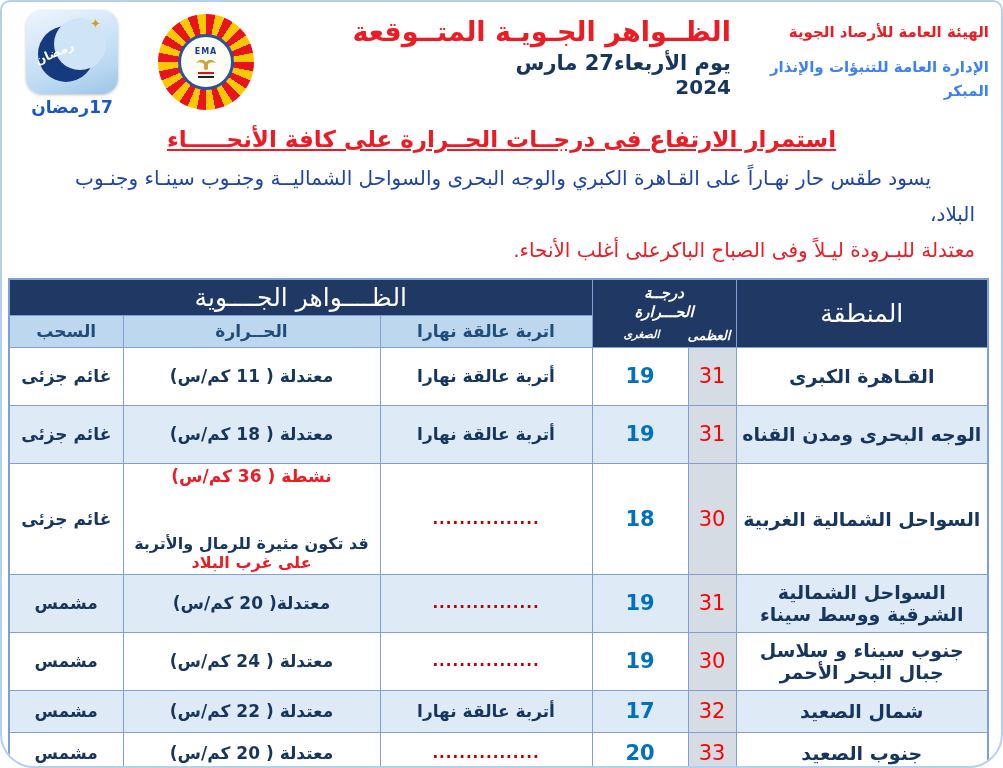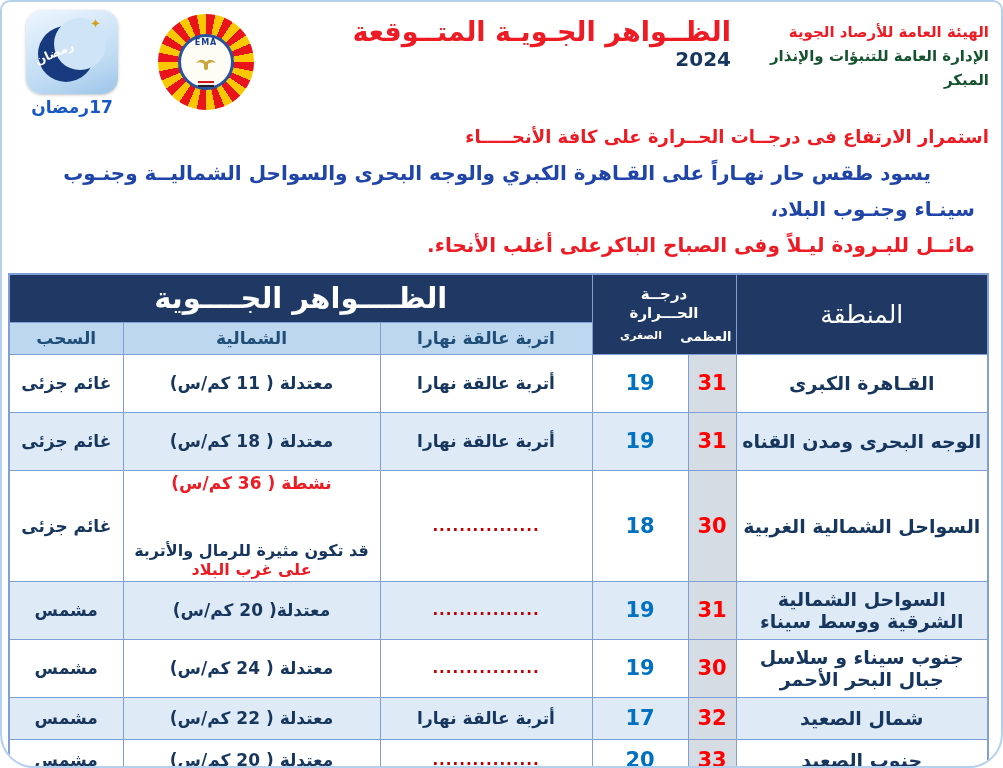--- a/index.html
+++ b/index.html
@@ -8,74 +8,74 @@
 
   .page { width:1003px; height:768px; border:2px solid #b5d0ec;
           border-radius:10px 10px 34px 34px; padding:6px 12px 0;
           overflow:hidden; background:#fff; position:relative; }
 
   
   .top { display:flex; align-items:flex-start; height:114px; }
   .org { width:258px; padding-top:12px; text-align:right; font-weight:bold;
          font-size:15px; line-height:1.6; }
   .org1 { color:var(--red,#ed1c24); }
-  .org2 { color:#14532d; }
+  .org2 { color:#3b82f6;margin-top:11px; }
   .titles { flex:1; padding-top:8px; }
   .main-title { color:var(--red,#ed1c24); font-size:27px; font-weight:bold; }
   .date1 { color:var(--navy-text,#17365d); font-size:21px; font-weight:bold; margin-top:4px; }
   .date2 { color:var(--navy-text,#17365d); font-size:20px; font-weight:bold; }
 
   .ema { width:96px; height:96px; border-radius:50%; flex:0 0 auto;
          background:repeating-conic-gradient(#e8131b 0deg 11.25deg, #f9c801 11.25deg 22.5deg);
          display:flex; align-items:center; justify-content:center; margin:6px 20px 0 28px; }
   .ema-inner { width:56px; height:56px; border-radius:50%; background:#fdfdf5;
                border:3px solid #2a52a0; display:flex; flex-direction:column;
-               align-items:center; justify-content:center; gap:10px; }
+               align-items:center; justify-content:center; gap:1px; }
   .ema-txt { font-size:8px; font-weight:bold; color:#1a3c8c; letter-spacing:1px; }
   .flag { display:flex; flex-direction:column; width:16px; }
   .flag span { height:2px; display:block; }
   .fr { background:#d01818; } .fw { background:#eeeeee; } .fb { background:#222222; }
 
   .crescent-wrap { width:116px; text-align:center; flex:0 0 auto; }
   .crescent-box { width:92px; height:84px; margin:2px auto 0; border-radius:16px;
                   background:linear-gradient(160deg,#eef6fe 0%,#bcd9f2 70%,#9cc4e8 100%);
                   position:relative; overflow:hidden; box-shadow:0 1px 3px rgba(0,0,0,.25); }
   .crescent-box svg { position:absolute; inset:0; }
   .ramadan-word { position:absolute; left:8px; top:36px; color:#fff; font-size:12px;
                   font-weight:bold; transform:rotate(-24deg); }
   .star { position:absolute; left:64px; top:6px; color:#d4a017; font-size:13px; }
   .ramadan-label { color:#1857c4; font-size:17px; font-weight:bold; margin-top:3px; }
 
   
-  .headline { color:var(--red,#ed1c24); font-size:18px;
-              font-weight:bold; margin:4px 0 8px; }
-  .summary { font-size:20px; font-weight:bold; line-height:1.8; padding:0 14px; }
+  .headline { text-align:center; color:var(--red,#ed1c24); font-size:23px;
+              font-weight:bold; margin:4px 0 8px;text-decoration:underline; }
+  .summary { font-size:20px; font-weight:normal; line-height:1.8; padding:0 14px; }
   .summary .l1 { color:#2045a8; text-indent:44px; }
   .summary .l2 { color:var(--red,#ed1c24); }
 
   
   .wx { width:100%; border-collapse:collapse; table-layout:fixed; margin-top:10px;
         border:2px solid #7f9fd6; }
   .wx th, .wx td { border:1px solid #7f9fd6; text-align:center;
                    vertical-align:middle; padding:2px 4px; }
   .hdr-dark { background:var(--header-navy,#1f3864); color:#fff; }
-  .phen-hdr { font-size:29px; font-weight:bold; height:48px; }
+  .phen-hdr { font-size:25px; font-weight:normal; height:36px; }
   .region-hdr { font-size:25px; font-weight:normal; }
-  .temp-hdr { padding:3px 2px 2px; }
+  .temp-hdr { padding:3px 2px 2px;font-style:italic; }
   .temp-title { font-size:15px; font-weight:bold; line-height:1.3;
                 display:flex; flex-direction:column; }
   .temp-labels { display:flex; margin-top:5px; }
   .lbl-max { width:46px; font-size:13px; font-weight:bold; }
   .lbl-min { width:92px; font-size:11px; font-weight:bold; }
   .subhdr th { background:var(--subheader-blue,#bdd7ee); color:#1f4e79;
                font-size:17px; font-weight:bold; height:32px; }
 
   tr.alt td { background:var(--row-alt-blue,#deebf7); }
   .region-cell { color:var(--navy-text,#17365d); font-size:19px; font-weight:bold; }
-  .tmax { background:var(--temp-max-bg,#d6dce4); color:#ff0000; font-size:21px; font-weight:bold;margin-left:47px; }
+  .tmax { background:var(--temp-max-bg,#d6dce4); color:#ff0000; font-size:21px; font-weight:normal;margin-left:47px; }
   tr.alt td.tmax { background:var(--temp-max-bg,#d6dce4); }
   .tmin { color:var(--blue,#0070c0); font-size:21px; font-weight:bold; }
   .dust, .wind, .clouds { color:var(--navy-text,#17365d); font-size:17px; font-weight:bold; }
   td.dots { color:#c00000; font-size:15px; letter-spacing:1px; }
   .wind-active { color:var(--red,#ed1c24); }
   .wind-note { color:var(--navy-text,#17365d); font-size:16px;margin-top:48px; }
   .wind-warn { color:var(--red,#ed1c24); font-size:16px; }
   .r-lg { height:58px; } .r-xl { height:84px; } .r-sm { height:42px; }
 </style>
 </head>
@@ -84,20 +84,21 @@
 <div class="page">
 
   <header class="top">
     <div class="org">
       <div class="org1">الهيئة العامة للأرصاد الجوية</div>
       <div class="org2">الإدارة العامة للتنبؤات والإنذار المبكر</div>
     </div>
 
     <div class="titles">
       <div class="main-title">الظــواهر الجـويـة المتــوقعة</div>
+      <div class="date1">يوم الأربعاء27 مارس</div>
       <div class="date2">2024</div>
     </div>
 
     <div class="ema">
       <div class="ema-inner">
         <div class="ema-txt">EMA</div>
         <svg width="22" height="14" viewBox="0 0 22 14">
           <path d="M1 6 Q6 0 11 5 Q16 0 21 6 Q16 4 13 7 L13 12 Q11 14 9 12 L9 7 Q6 4 1 6 Z" fill="#caa53d"></path>
         </svg>
         <div class="flag">
@@ -118,21 +119,21 @@
         <span class="ramadan-word">رمضان</span>
       </div>
       <div class="ramadan-label">17رمضان</div>
     </div>
   </header>
 
   <div class="headline">استمرار الارتفاع فى درجــات الحــرارة على كافة الأنحـــــاء</div>
 
   <div class="summary">
     <div class="l1">يسود طقس حار نهـاراً على القـاهرة الكبري والوجه البحرى والسواحل الشماليــة وجنـوب سينـاء وجنـوب البلاد،</div>
-    <div class="l2">مائــل للبـرودة ليـلاً وفى الصباح الباكرعلى أغلب الأنحاء.</div>
+    <div class="l2">معتدلة للبـرودة ليـلاً وفى الصباح الباكرعلى أغلب الأنحاء.</div>
   </div>
 
   <table class="wx">
     <colgroup>
       <col style="width:252px">
         <col style="width:48px">
         <col style="width:96px">
       <col style="width:212px">
         <col style="width:257px">
         <col style="width:114px">
@@ -147,21 +148,21 @@
           </div>
           <div class="temp-labels">
             <span class="lbl-max">العظمى</span>
             <span class="lbl-min">الصغرى</span>
           </div>
         </th>
         <th colspan="3" class="hdr-dark phen-hdr">الظــــواهر الجــــوية</th>
       </tr>
       <tr class="subhdr">
         <th>اتربة عالقة نهارا</th>
-        <th>الشمالية</th>
+        <th>الحــرارة</th>
         <th>السحب</th>
       </tr>
     </thead>
     <tbody>
       <tr class="r-lg">
         <td class="region-cell">القـاهرة الكبرى</td>
         <td class="tmax">31</td>
         <td class="tmin">19</td>
         <td class="dust">أتربة عالقة نهارا</td>
         <td class="wind">معتدلة ( 11 كم/س)</td>

